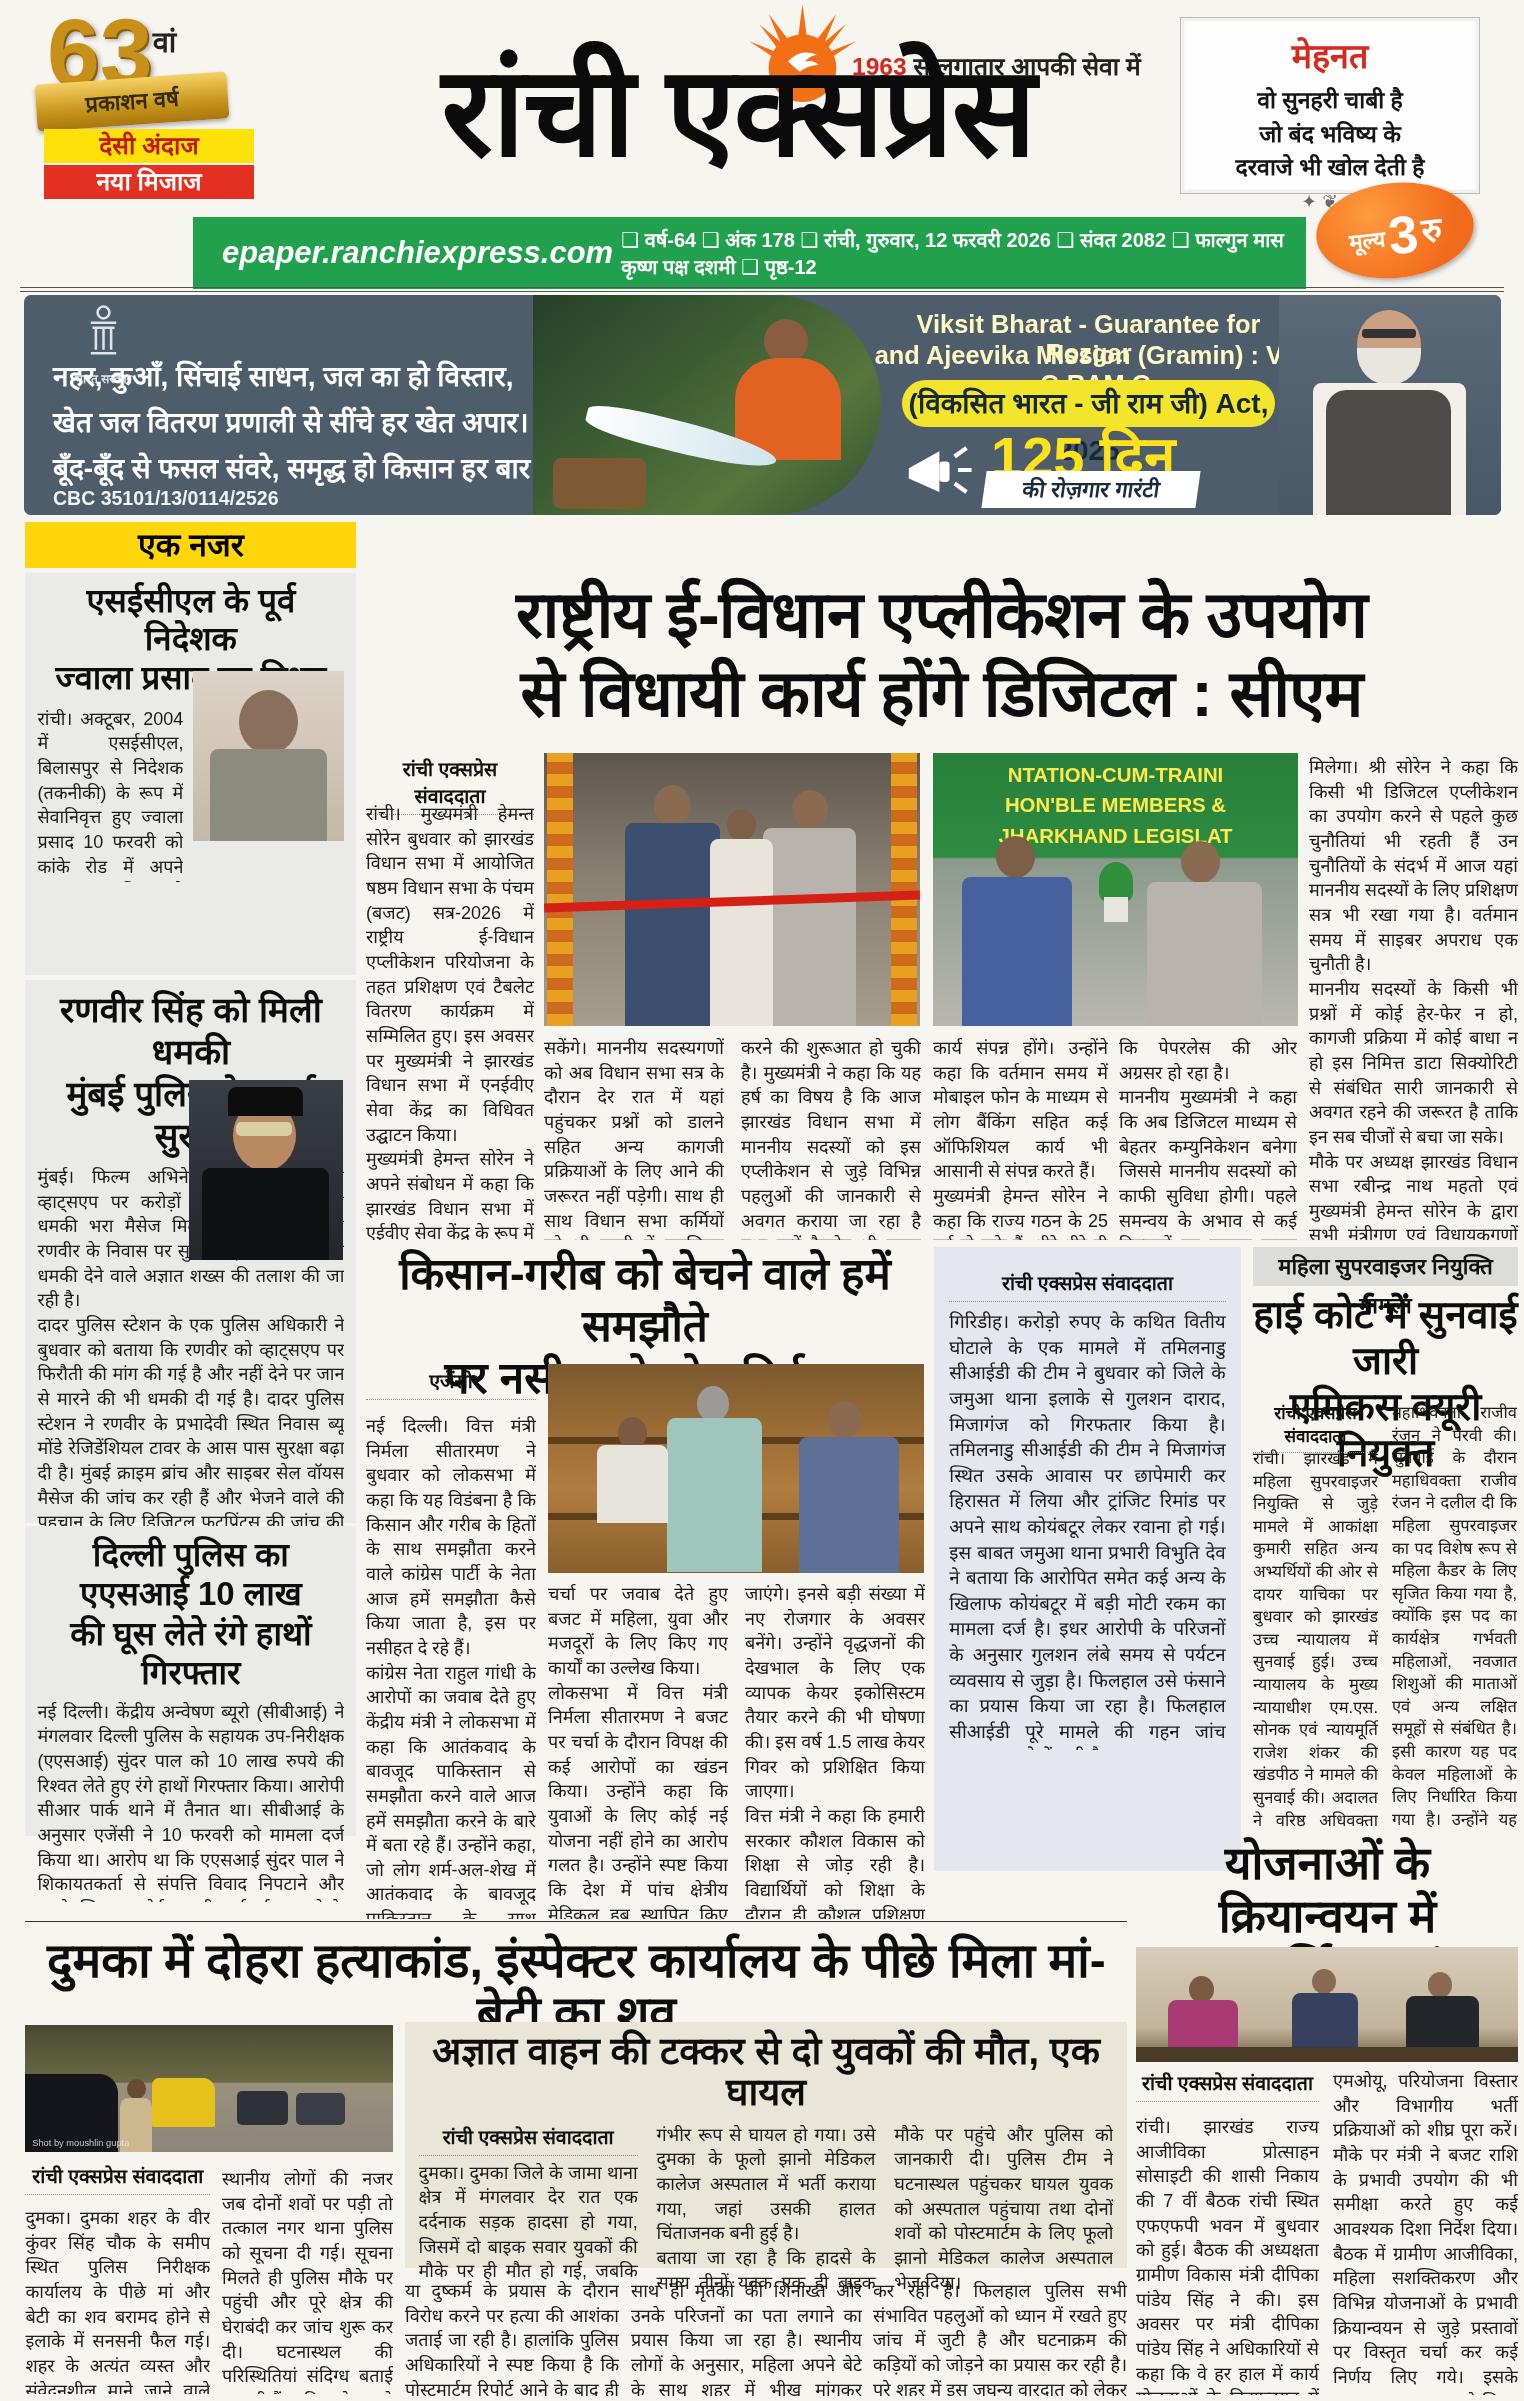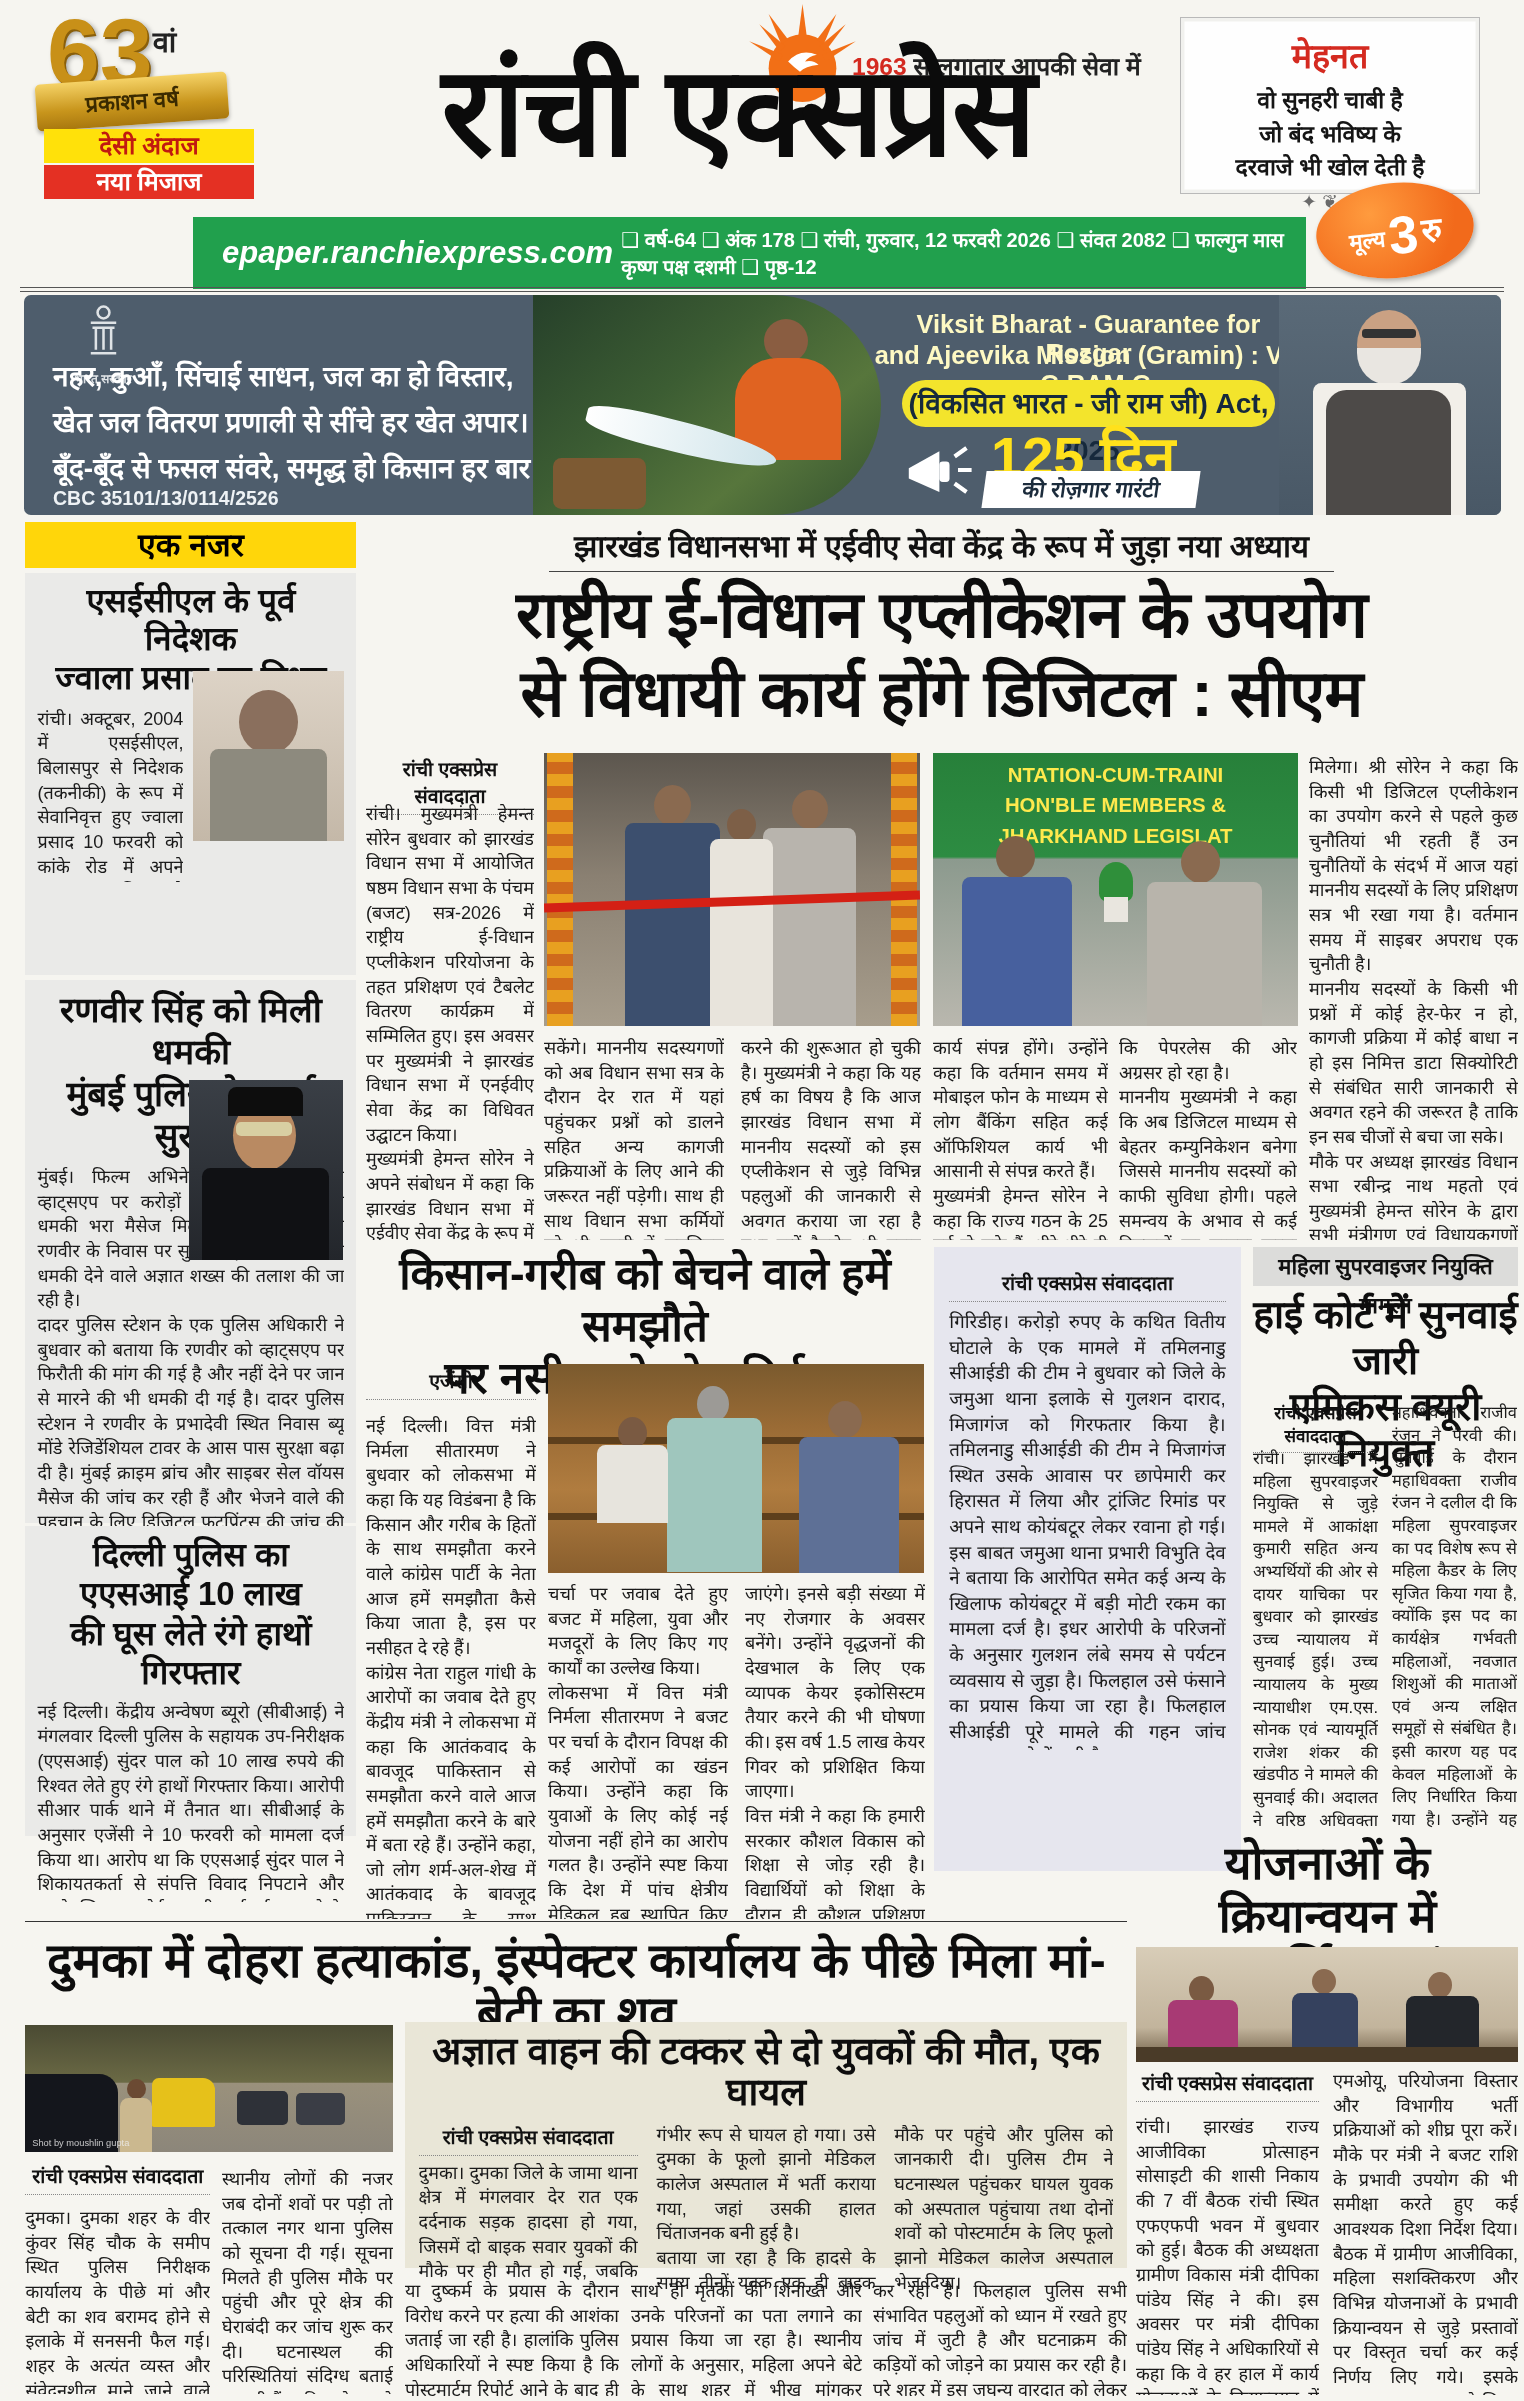--- a/index.html
+++ b/index.html
@@ -184,23 +184,20 @@
     <div class="j" style="margin-top:8.5px;height:414px;">मुंबई। फिल्म अभिनेता रणवीर सिंह को व्हाट्सएप पर करोड़ों रुपये की फिरौती का धमकी भरा मैसेज मिला है। मुंबई पुलिस ने रणवीर के निवास पर सुरक्षा बढ़ा दी है। साथ ही धमकी देने वाले अज्ञात शख्स की तलाश की जा रही है।
 दादर पुलिस स्टेशन के एक पुलिस अधिकारी ने बुधवार को बताया कि रणवीर को व्हाट्सएप पर फिरौती की मांग की गई है और नहीं देने पर जान से मारने की भी धमकी दी गई है। दादर पुलिस स्टेशन ने रणवीर के प्रभादेवी स्थित निवास ब्यू मोंडे रेजिडेंशियल टावर के आस पास सुरक्षा बढ़ा दी है। मुंबई क्राइम ब्रांच और साइबर सेल वॉयस मैसेज की जांच कर रही हैं और भेजने वाले की पहचान के लिए डिजिटल फुटप्रिंट्स की जांच की जा रही है। पुलिस अधिकारी ने बताया कि यह धमकी, लॉरेंस बिश्नोई गैंग से जुड़ी होने का शक है, जिसमें बड़ी रकम मांगी गई है, जो कथित तौर पर करोड़ों में है। इससे पहले फिल्म निर्माता रोहित शेट्टी के घर के बाहर फायरिंग की गई थी। इस मामले में पुलिस ने पांच आरोपितों को गिरफ्तार किया है। रोहित शेट्टी के आवास पर हुई फायरिंग की जांच में पता चला था कि कई अन्य फिल्मी हस्तियों को रंगदारी के लिए धमकी दी गई है लेकिन उस समय इसकी शिकायत पुलिस के समक्ष नहीं की गई थी।</div>
   </div>
 
   <div class="abs graybox" style="left:25.4px;top:1526px;width:331px;height:310px;padding:8.5px 12px;box-sizing:border-box;">
     <div class="hl" style="font-size:33px;line-height:1.2;">दिल्ली पुलिस का एएसआई 10 लाख
 की घूस लेते रंगे हाथों गिरफ्तार</div>
     <div class="j" style="margin-top:6.8px;height:202px;">नई दिल्ली। केंद्रीय अन्वेषण ब्यूरो (सीबीआई) ने मंगलवार दिल्ली पुलिस के सहायक उप-निरीक्षक (एएसआई) सुंदर पाल को 10 लाख रुपये की रिश्वत लेते हुए रंगे हाथों गिरफ्तार किया। आरोपी सीआर पार्क थाने में तैनात था। सीबीआई के अनुसार एजेंसी ने 10 फरवरी को मामला दर्ज किया था। आरोप था कि एएसआई सुंदर पाल ने शिकायतकर्ता से संपत्ति विवाद निपटाने और उसके खिलाफ कोई कानूनी कार्रवाई न करने के लिए 25 लाख रुपये की रिश्वत की मांग की थी। इसके बाद सीबीआई ने जाल बिछाया और आरोपी को शिकायतकर्ता से 10 लाख रुपये की रिश्वत लेते हुए पकड़ लिया।</div>
   </div>
 
-  <div class="abs" style="left:365px;top:524px;width:1153px;text-align:center;">
-    <span style="font-weight:800;font-size:31px;border-bottom:1.7px solid #444;padding:0 25.4px 6.8px;">झारखंड विधानसभा में एईवीए सेवा केंद्र के रूप में जुड़ा नया अध्याय</span>
-  </div>
   <div class="abs hl" style="left:365px;top:575px;width:1153px;font-size:65px;line-height:1.22;letter-spacing:-0.8px;">राष्ट्रीय ई-विधान एप्लीकेशन के उपयोग
 से विधायी कार्य होंगे डिजिटल : सीएम</div>
 
   <div class="abs" style="left:366px;top:755px;width:168px;">
     <div class="byline">रांची एक्सप्रेस संवाददाता</div>
     <div class="dotrule"></div>
   </div>
   <div class="abs j" style="left:366px;top:802px;width:168px;height:438px;">रांची। मुख्यमंत्री हेमन्त सोरेन बुधवार को झारखंड विधान सभा में आयोजित षष्ठम विधान सभा के पंचम (बजट) सत्र-2026 में राष्ट्रीय ई-विधान एप्लीकेशन परियोजना के तहत प्रशिक्षण एवं टैबलेट वितरण कार्यक्रम में सम्मिलित हुए। इस अवसर पर मुख्यमंत्री ने झारखंड विधान सभा में एनईवीए सेवा केंद्र का विधिवत उद्घाटन किया।
 मुख्यमंत्री हेमन्त सोरेन ने अपने संबोधन में कहा कि झारखंड विधान सभा में एईवीए सेवा केंद्र के रूप में एक नया अध्याय जुड़ रहा है। आज एईवीए सेवा केंद्र का यहां विधिवत उद्घाटन हुआ है। राष्ट्रीय ई-विधान एप्लीकेशन के माध्यम से कई चीजें आसान होगी। इस एप्लीकेशन के माध्यम से विधान सभा के सदस्यगण विधायी कार्यों को सरलता और समयबद्ध तरीके से संपन्न कर</div>
 

